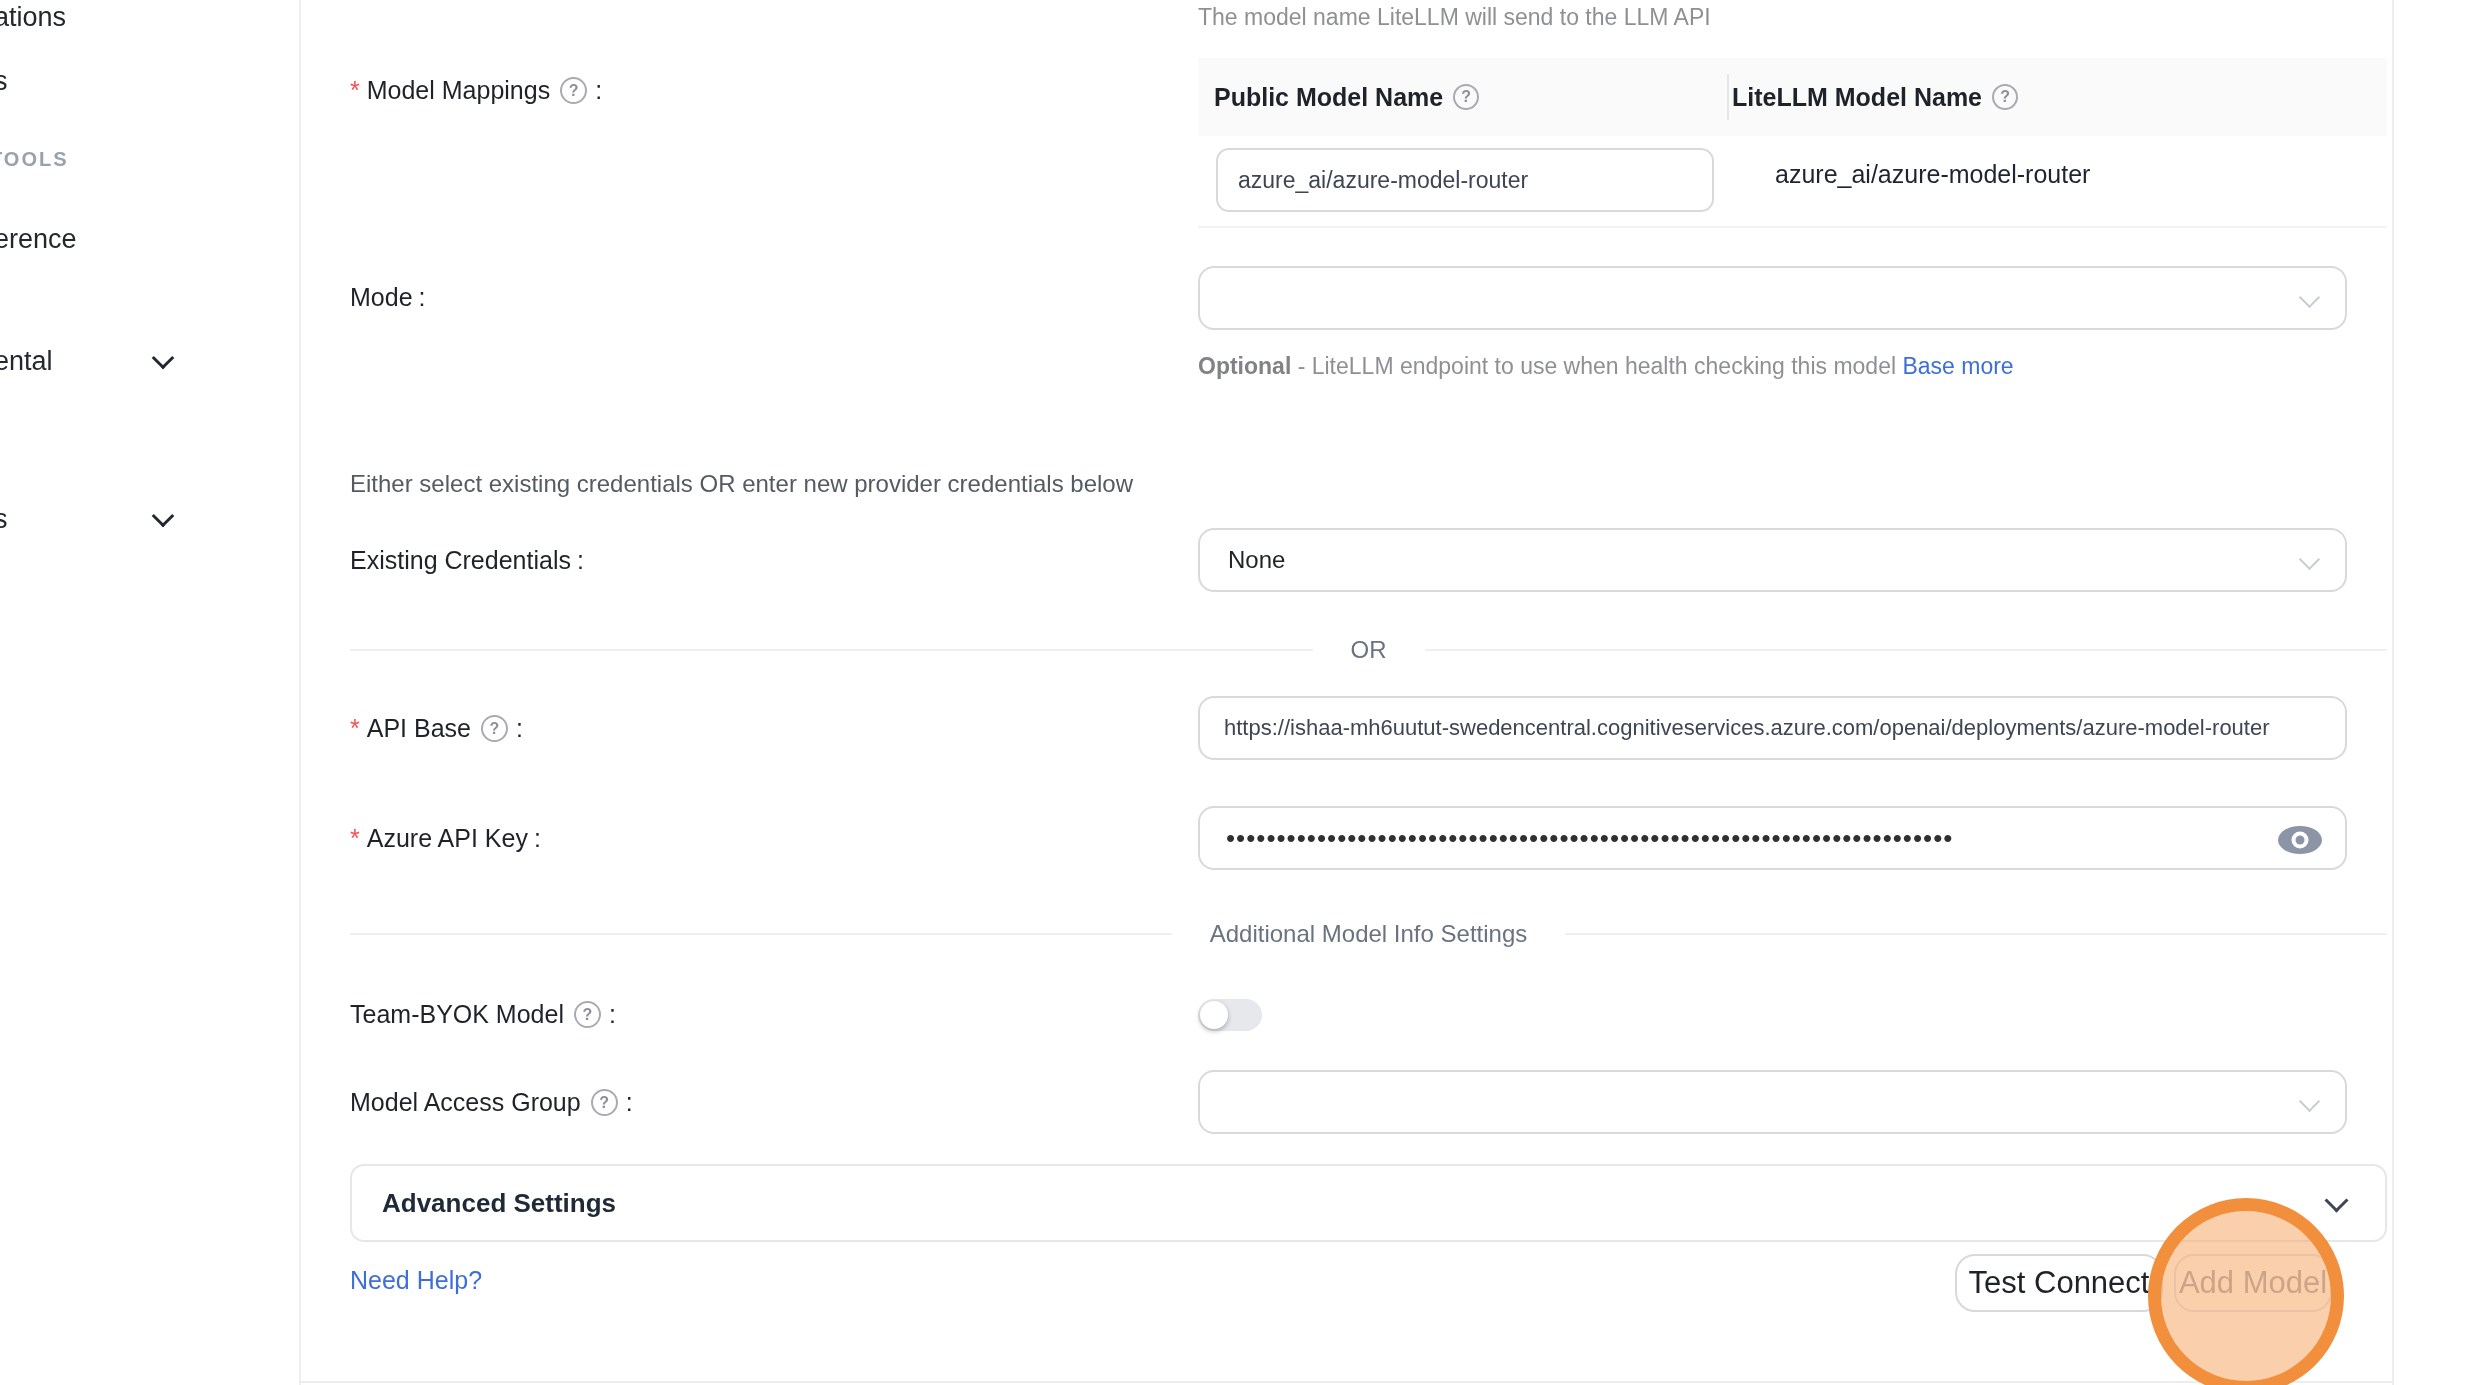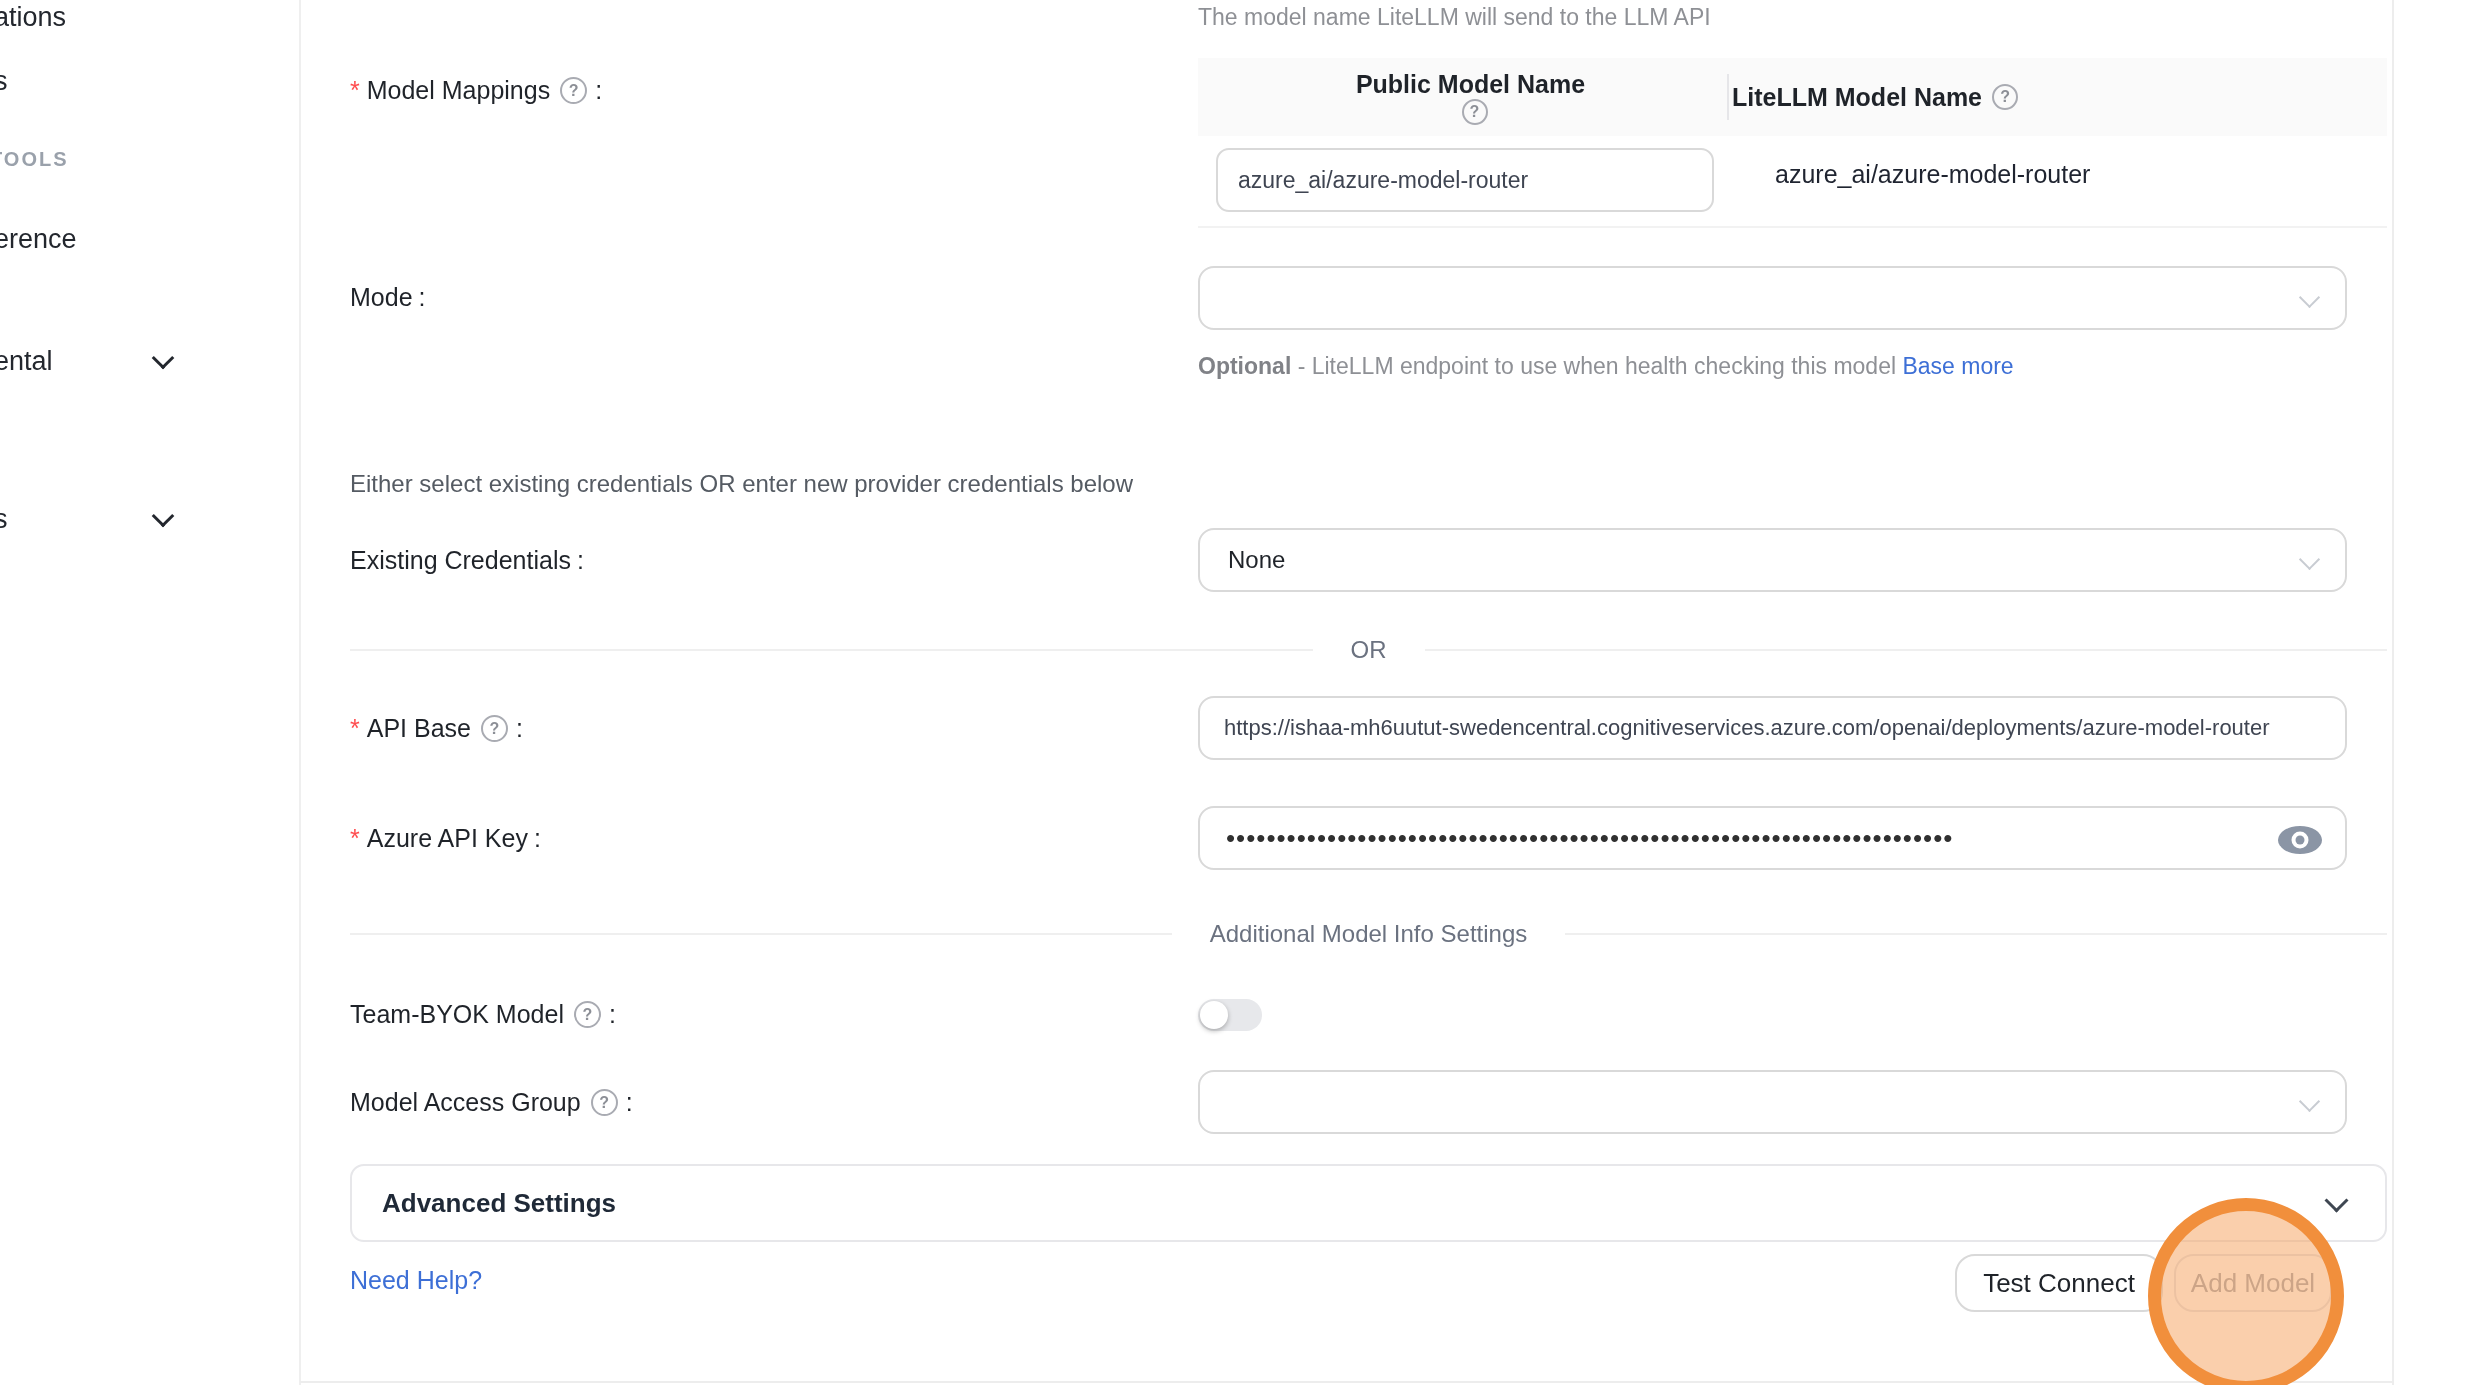--- a/index.html
+++ b/index.html
@@ -29,21 +29,21 @@
 
   .helper-gray { color:#8e9095; font-size:23px; }
 
   .hdivider { position:absolute; left:350px; width:2037px; display:flex; align-items:center; }
   .hdivider .line { flex:1; height:2px; background:#efefef; }
   .hdivider .dtext { margin:0 38px; color:#6b7280; font-size:24px; }
 
   
   .map-table { position:absolute; left:1198px; top:58px; width:1189px; border-bottom:2px solid #f2f2f2; }
   .map-head { position:relative; height:78px; background:#fafafa; display:flex; align-items:center; }
-  .map-col1 { width:529px; padding-left:16px; display:flex; align-items:center;flex-direction:column; }
+  .map-col1 { width:529px; padding-left:16px; display:flex; align-items:center; }
   .map-col2 { padding-left:5px; display:flex; align-items:center; }
   .map-vdiv { position:absolute; left:529px; top:16px; width:2px; height:46px; background:#e6e6e9; }
   .hname { font-size:25px; font-weight:700; color:#1f2329; }
   .qicon.small { width:26px; height:26px; }
   .map-body { position:relative; height:90px; }
   .tinput { position:absolute; left:18px; top:12px; width:498px; height:64px; border:2px solid #d9d9d9;
             border-radius:13px; font-size:23px; color:#3f4552; padding:0 20px; outline:none; }
   .litellm-val { position:absolute; left:577px; top:24px; font-size:25px; font-weight:500; color:#1f2430; }
 
   
@@ -68,21 +68,21 @@
   .ph-input::placeholder { color:#c3c7ce; }
 
   .adv-panel { position:absolute; left:350px; top:1164px; width:2037px; height:78px; border:2px solid #e7e7ea;
                border-radius:14px; background:#fff; display:flex; align-items:center; }
   .adv-title { margin-left:30px; font-size:26px; font-weight:700; color:#1f2937; }
   .adv-chev { position:absolute; right:40px; top:26px; width:17px; height:17px;
               border-right:3px solid #3f4752; border-bottom:3px solid #3f4752; transform:rotate(45deg); }
 
   .help-link { position:absolute; left:350px; top:1266px; font-size:25px; color:#3d6fd6; text-decoration:none; }
   .btn { position:absolute; top:1254px; height:58px; border-radius:20px; background:#fff; border:2px solid #d9d9d9;
-         font-size:26px; display:flex; align-items:center; justify-content:center; cursor:pointer; }
+         font-size:31px; display:flex; align-items:center; justify-content:center; cursor:pointer; }
   .btn-test { left:1955px; width:208px; color:#1f2329; }
   .btn-add { left:2174px; width:158px; color:#9aa1ad; border-color:#e1e3e8; }
 
   .card-right-border { position:absolute; left:2392px; top:0; width:2px; height:1385px; background:#ededed; }
   .card-bottom-border { position:absolute; left:300px; top:1381px; width:2092px; height:2px; background:#ededed; }
 
   .click-circle { position:absolute; left:2148px; top:1198px; width:196px; height:196px; border-radius:50%;
                   border:13px solid #f18f3c; background:rgba(246,167,104,0.55); pointer-events:none; }
 </style>
 </head>

